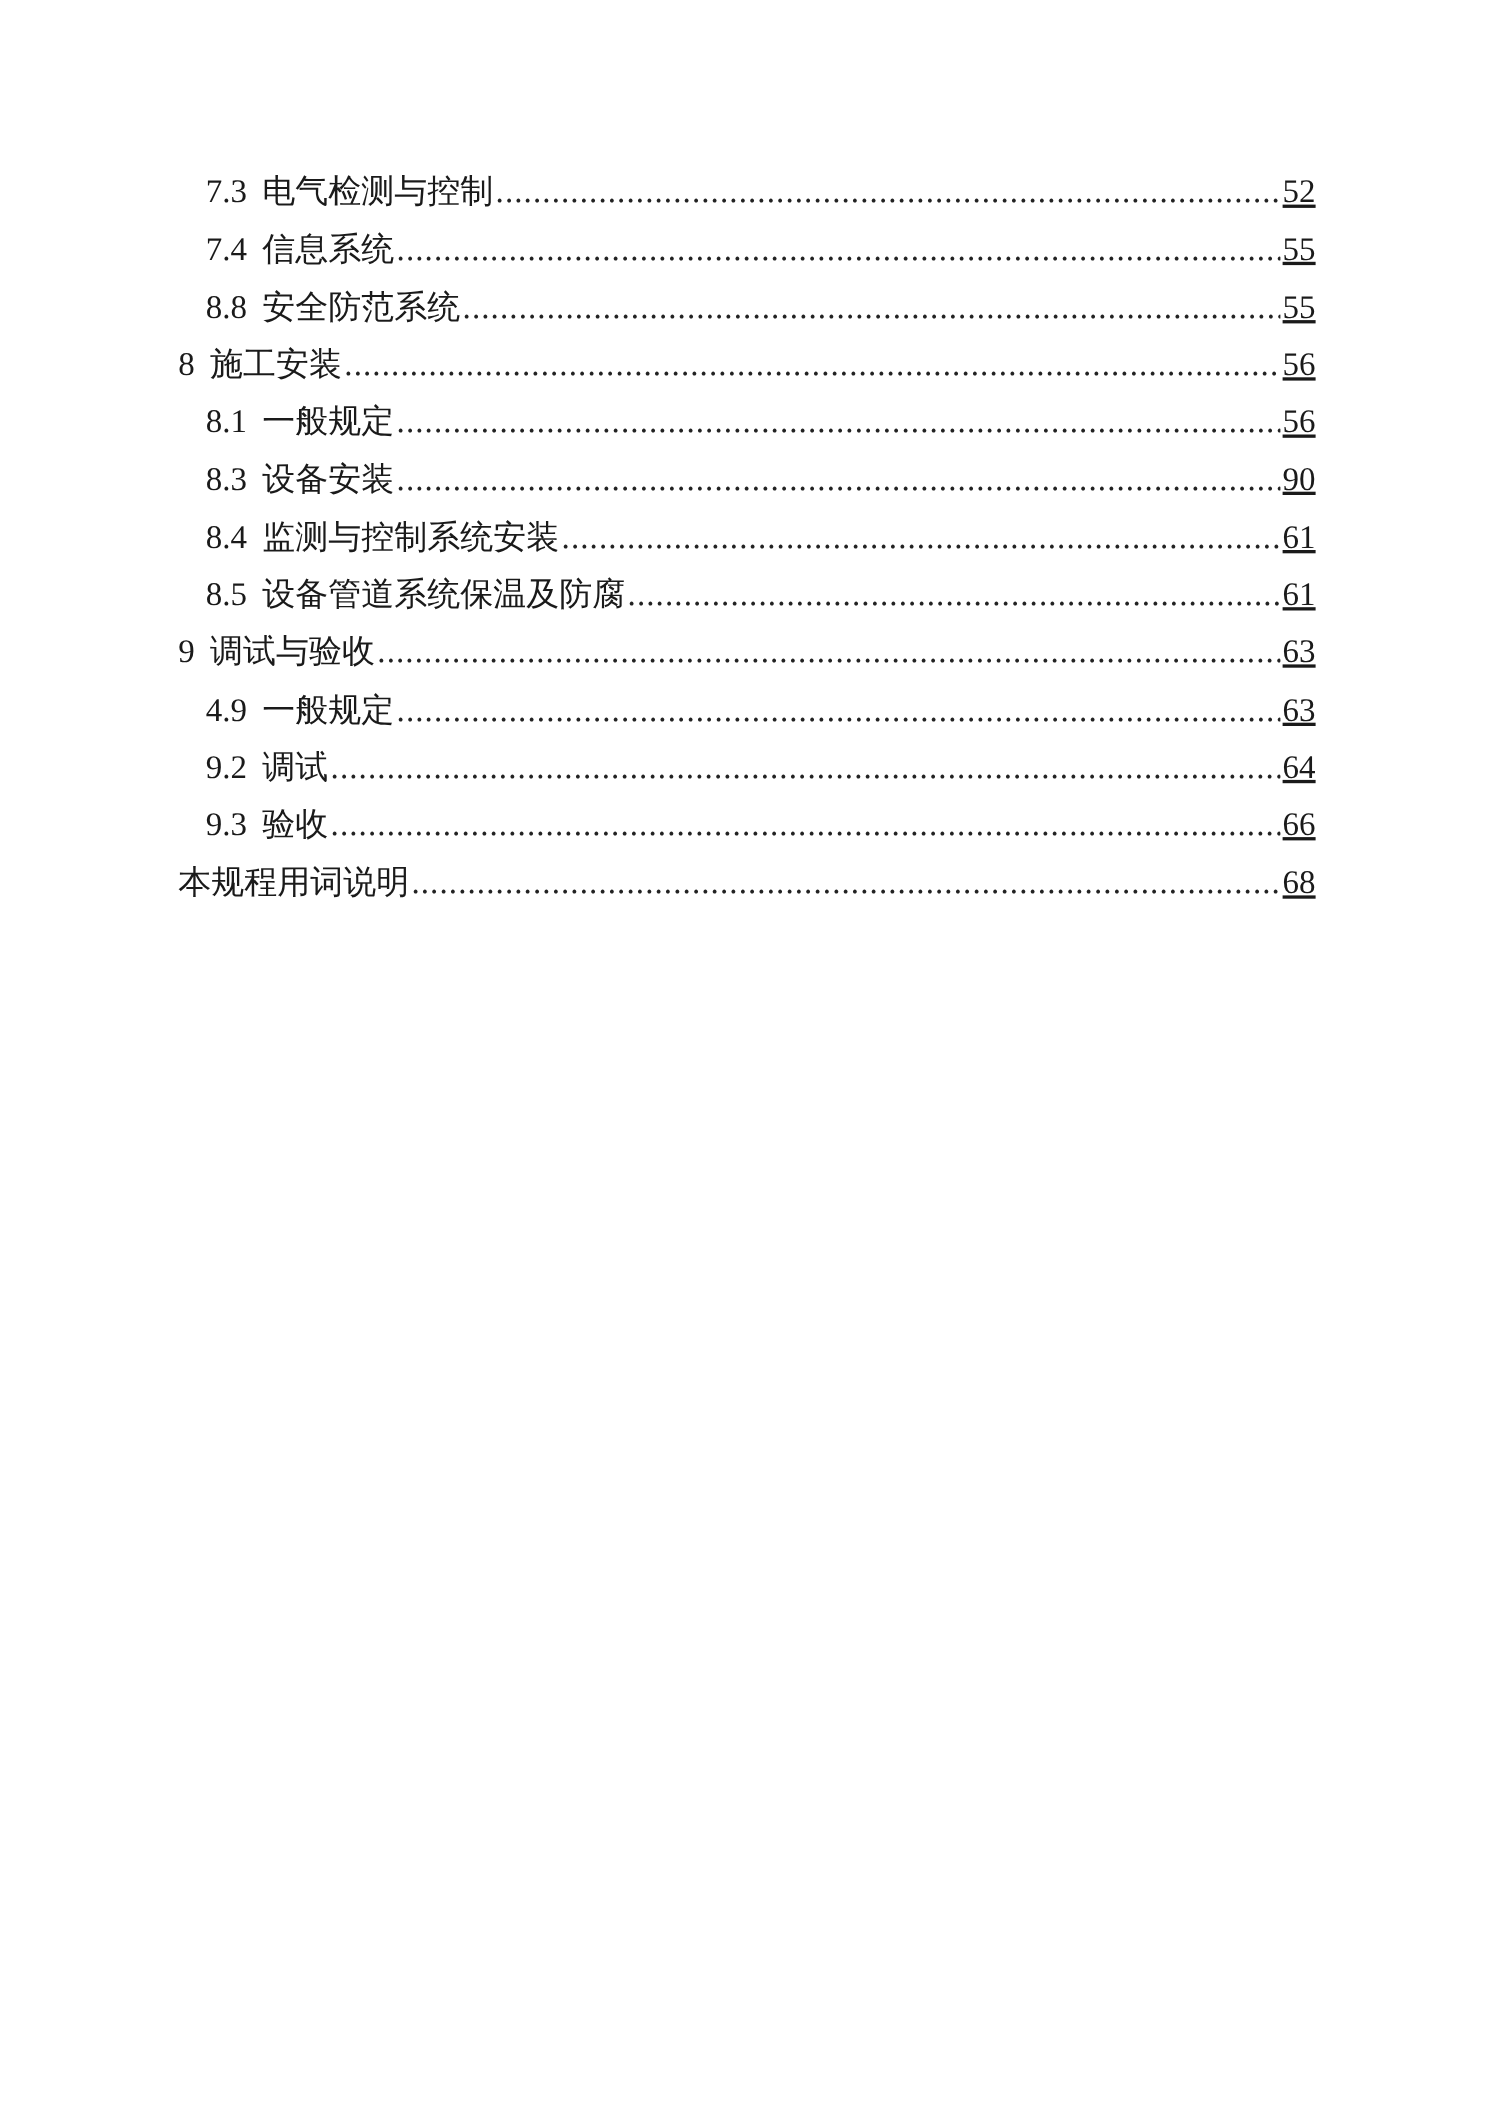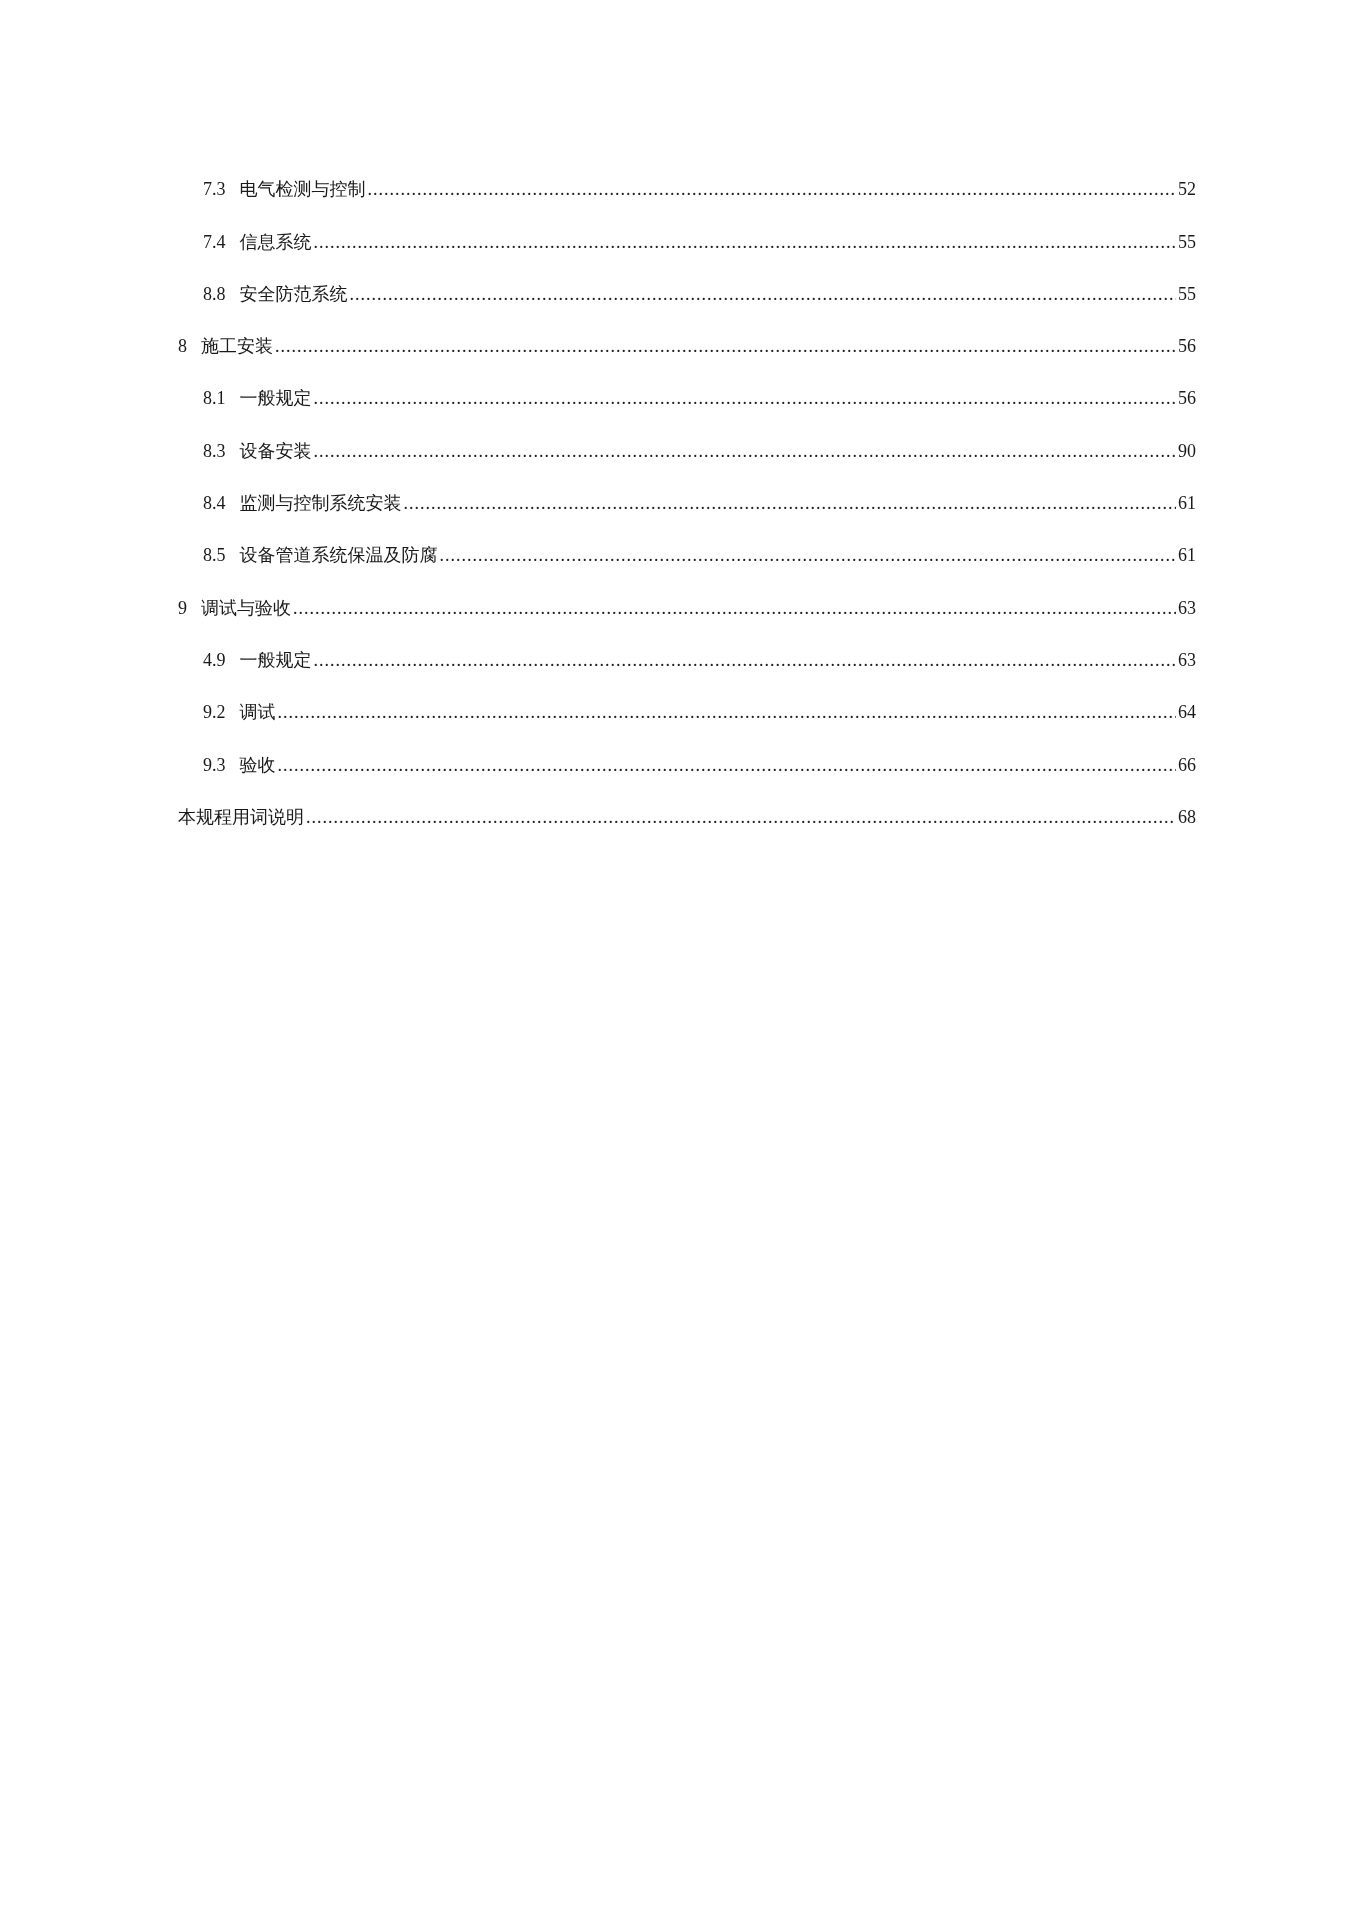--- a/index.html
+++ b/index.html
@@ -1,24 +1,24 @@
 <!DOCTYPE html>
 <html><head>
   <meta charset="utf-8">
   <style>
     html, body { margin: 0; padding: 0; background: #ffffff; }
     body { width: 1357px; height: 1920px; position: relative; overflow: hidden;
            font-family: "Liberation Serif", "DejaVu Serif", serif; color: #1a1a1a; }
     .toc { position: absolute; left: 162px; top: 156px; width: 1034px; }
-    .row { display: flex; align-items: flex-end; height: 52.3px; font-size: 18px; line-height: 38px; white-space: nowrap; margin-left: 16px; }
+    .row { display: flex; align-items: flex-start; height: 52.3px; font-size: 30px; line-height: 38px; white-space: nowrap; }
     .row.sub { padding-left: 25px; }
     .num { margin-right: 14px; }
     .leader { flex: 1; overflow: hidden; margin: 0 2px; letter-spacing: 1px; color: #222; }
     .leader::before { content: "................................................................................................................................................................................................................................................................"; }
-    .page { text-align: right; }
+    .page { text-align: right; text-decoration: underline; }
   </style>
 </head>
 <body>
 
 <div class="toc">
   <div class="row sub">
     <span class="num">7.3</span>
     <span class="title">电气检测与控制</span>
     <span class="leader"></span>
     <span class="page">52</span>

